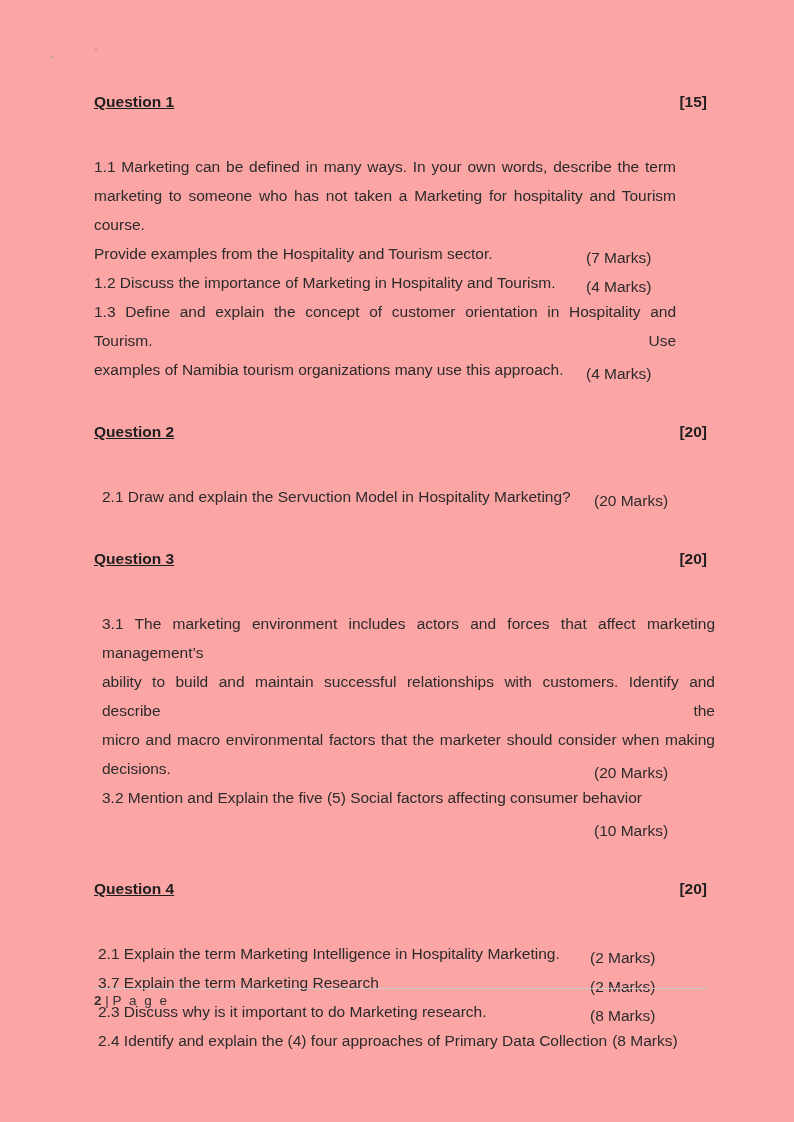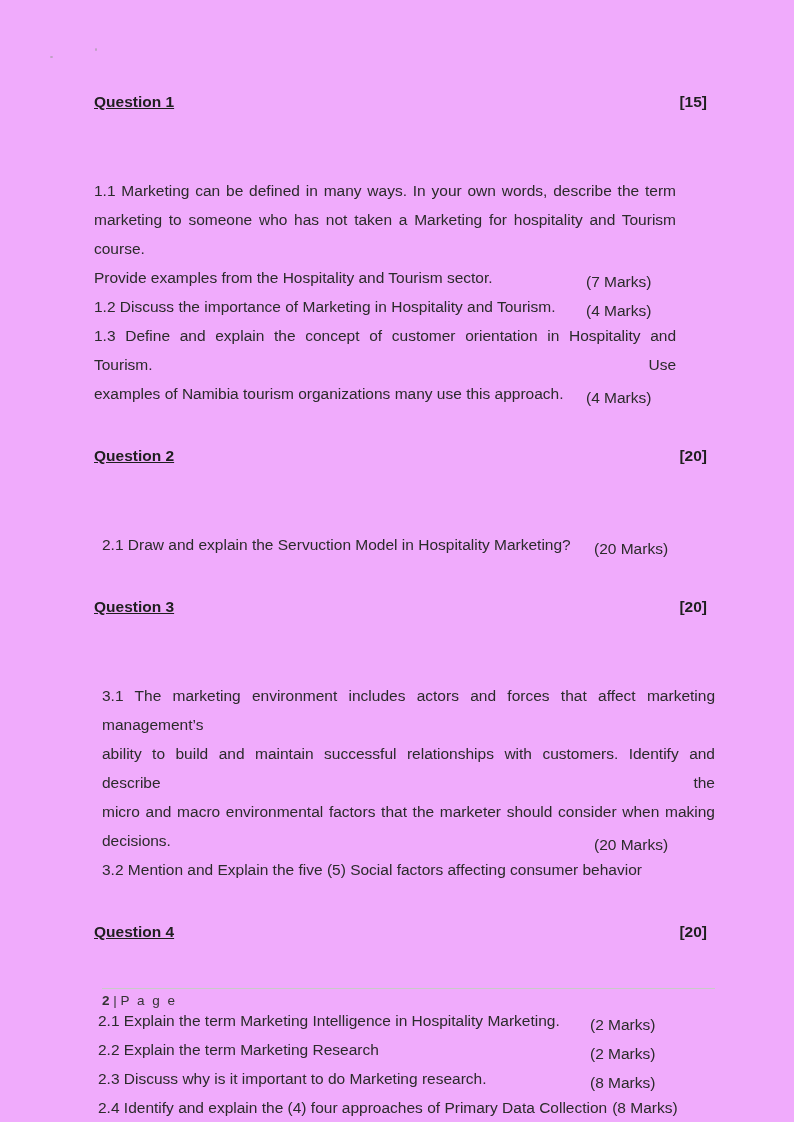--- a/index.html
+++ b/index.html
@@ -2,21 +2,21 @@
 <html><head>
 <meta charset="utf-8">
 <style>
   * { box-sizing: border-box; margin: 0; padding: 0; }
   html, body { background: #e8e8e8; }
   .page {
     position: relative;
     width: 794px;
     height: 1122px;
     margin: 0 auto;
-    background: #f0abfc;
+    background: #fca5a5;
     font-family: "Liberation Sans", sans-serif;
     color: #2b2b2b;
     overflow: hidden;
   }
   .content {
     position: absolute;
     top: 92px;
     left: 94px;
     width: 613px;
   }
@@ -24,21 +24,21 @@
     display: flex;
     justify-content: space-between;
     align-items: baseline;
     font-size: 15.5px;
     font-weight: bold;
     color: #1f1f1f;
     line-height: 20px;
   }
   .q-heading { text-decoration: underline; }
   .q-total { font-weight: bold; margin-left: 40px; }
-  .q-body { margin-top: 64px; }
+  .q-body { margin-top: 40px; }
   .q-section + .q-section { margin-top: 38px; }
   .line {
     position: relative;
     font-size: 15.5px;
     line-height: 29px;
     min-height: 29px;
     white-space: nowrap;
   }
   .line .marks {
     position: absolute;
@@ -57,21 +57,20 @@
   .sec-3 .q-body { padding-left: 4px; }
   .footer {
     position: absolute;
     left: 94px;
     top: 988px;
     width: 613px;
     border-top: 1px solid #c9c9c9;
     padding-top: 4px;
     font-size: 13.5px;
     color: #333333;
-    margin-left: 8px;
   }
   .footer .pg-num { font-weight: bold; }
   .footer .pg-label { letter-spacing: 2px; }
   .speckle {
     position: absolute;
     background: #9a9a9a;
     border-radius: 50%;
     opacity: 0.6;
   }
   .speckle.s1 { left: 50px; top: 56px; width: 3px; height: 2px; }
@@ -115,31 +114,32 @@
       <div class="q-heading-row">
         <span class="q-heading">Question 3</span>
         <span class="q-total">[20]</span>
       </div>
       <div class="q-body">
         <div class="line stretch"><span>3.1 The marketing environment includes actors and forces that affect marketing management’s</span></div>
         <div class="line stretch"><span>ability to build and maintain successful relationships with customers.  Identify and describe the</span></div>
         <div class="line stretch"><span>micro and macro environmental factors that the marketer should consider when making</span></div>
         <div class="line"><span>decisions.</span><span class="marks">(20 Marks)</span></div>
         <div class="line"><span>3.2 Mention and Explain the five (5) Social factors affecting consumer behavior</span></div>
+        <div class="line"><span></span><span class="marks">(10 Marks)</span></div>
       </div>
     </div>
 
     <div class="q-section sec-3">
       <div class="q-heading-row">
         <span class="q-heading">Question 4</span>
         <span class="q-total">[20]</span>
       </div>
       <div class="q-body">
         <div class="line"><span>2.1 Explain the term Marketing Intelligence in Hospitality Marketing.</span><span class="marks">(2 Marks)</span></div>
-        <div class="line"><span>2.2 Explain the term Marketing Research</span><span class="marks">(2 Marks)</span></div>
+        <div class="line"><span>3.7 Explain the term Marketing Research</span><span class="marks">(2 Marks)</span></div>
         <div class="line"><span>2.3 Discuss why is it important to do Marketing research.</span><span class="marks">(8 Marks)</span></div>
         <div class="line"><span>2.4 Identify and explain the (4) four approaches of Primary Data Collection</span><span class="marks inline">(8 Marks)</span></div>
       </div>
     </div>
 
   </div>
 
   <div class="footer">
     <span class="pg-num">2</span>
     <span class="pg-sep">|</span>

